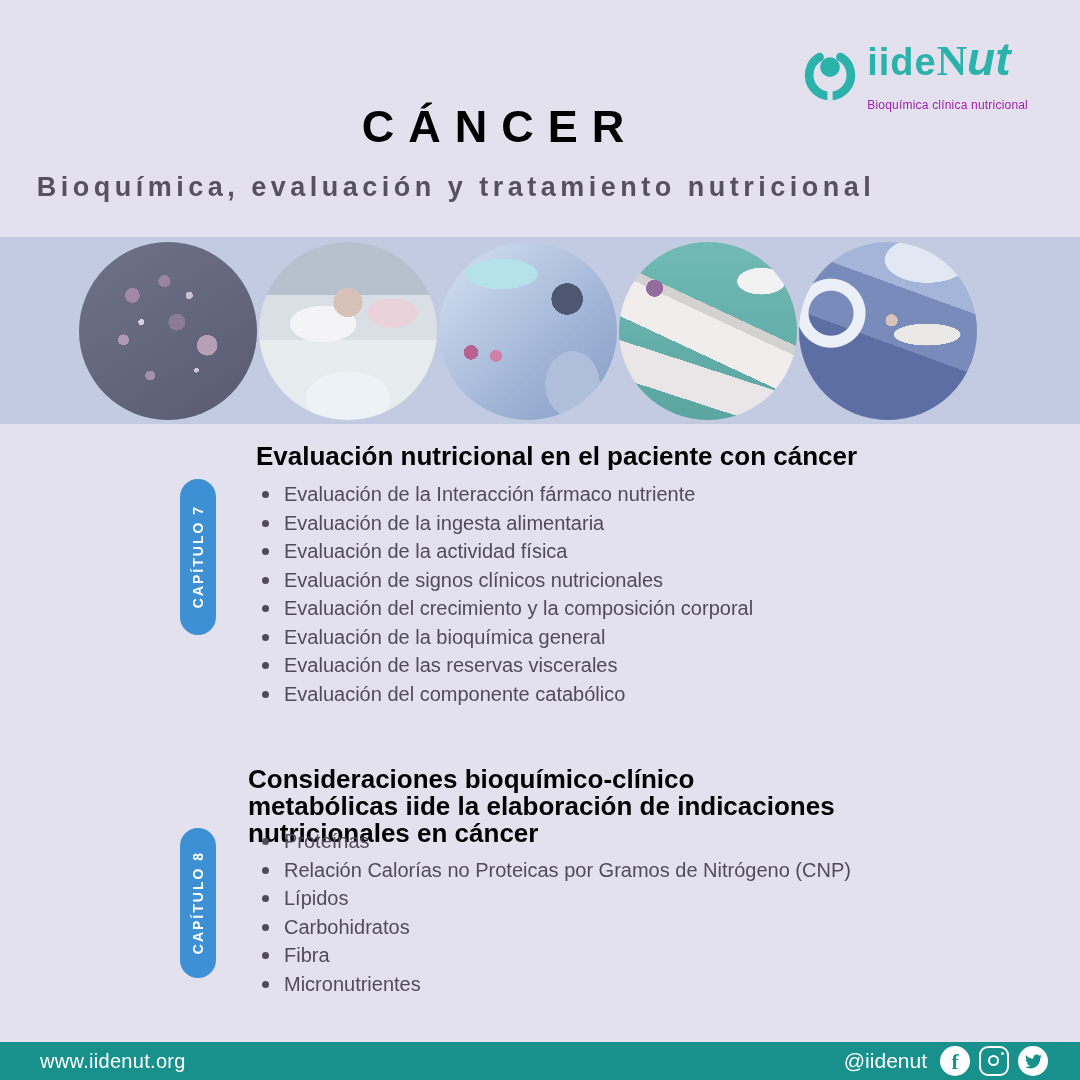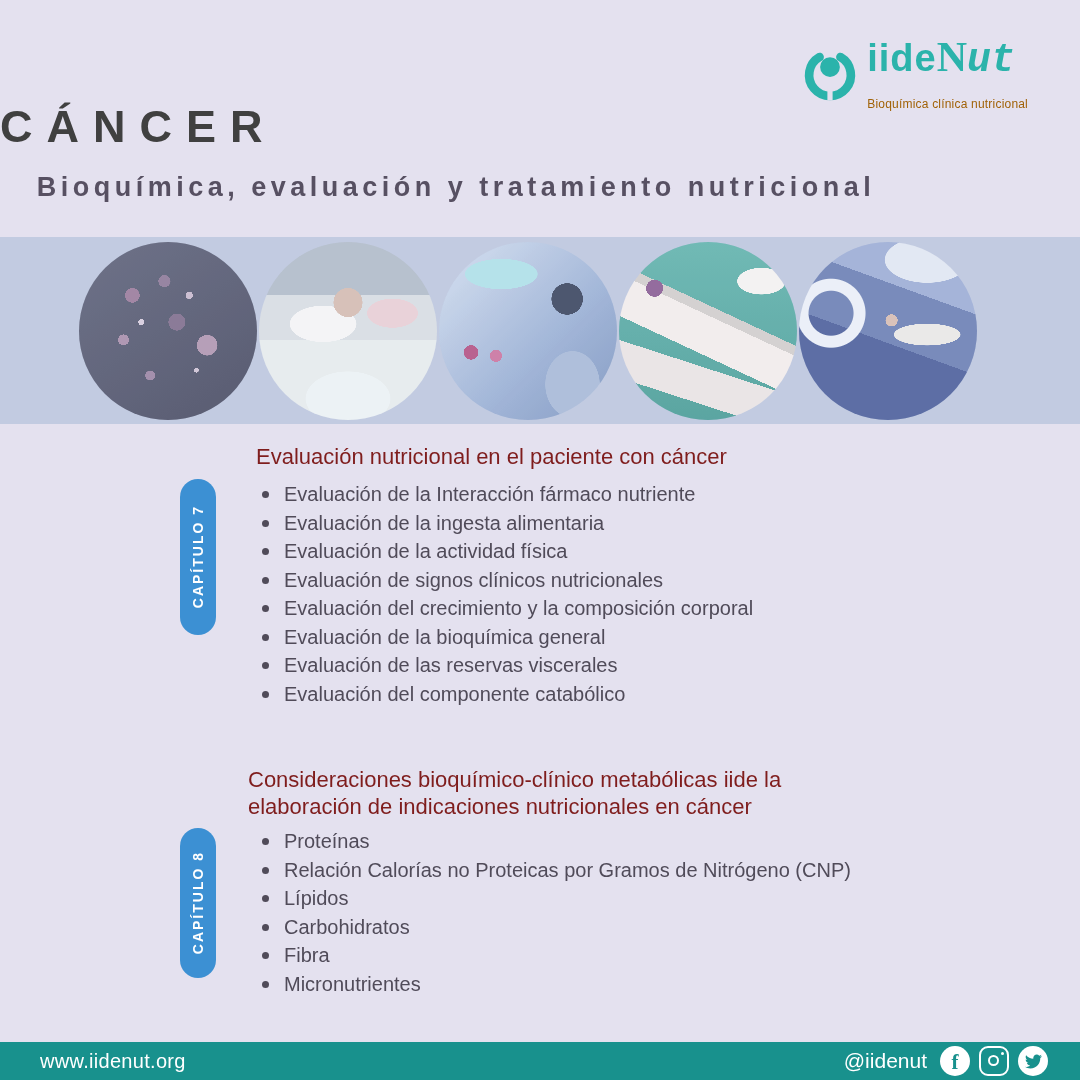--- a/index.html
+++ b/index.html
@@ -7,26 +7,26 @@
     position:relative; width:1080px; height:1080px; overflow:hidden;
     background:#e4e1ef;
     font-family:"Liberation Sans", sans-serif;
   }
   
   .logo{position:absolute; top:36px; right:52px; display:flex; align-items:center; gap:8px;}
   .logo svg{display:block;}
   .brand-line{display:flex; align-items:baseline; color:#2bb3ab; line-height:1;}
   .brand-iide{font-size:38px; font-weight:600; letter-spacing:1px;}
   .brand-n{font-family:"Liberation Serif", serif; font-size:42px; font-weight:700;}
-  .brand-ut{font-family:Liberation Mono, monospace; font-size:40px; font-weight:700; font-style:italic;}
-  .brand-tagline{font-size:12px; color:#a16207; margin-top:16px; letter-spacing:0.2px;}
+  .brand-ut{font-family:Liberation Sans, sans-serif; font-size:46px; font-weight:700; font-style:italic;}
+  .brand-tagline{font-size:12px; color:#a21caf; margin-top:16px; letter-spacing:0.2px;}
   
   .title{
-    position:absolute; top:101px; left:0; right:80px; 
-    font-size:45px; font-weight:700; letter-spacing:14px; color:#404040;
+    position:absolute; top:101px; left:0; right:80px; text-align:center;
+    font-size:45px; font-weight:700; letter-spacing:14px; color:#000000;
   }
   .subtitle{
     position:absolute; top:172px; left:0; width:912px; text-align:center;
     font-size:27px; font-weight:700; letter-spacing:4.5px; color:#575062; white-space:nowrap;
   }
   
   .band{
     position:absolute; top:237px; left:0; width:1080px; height:187px;
     background:#c2cbe1; display:flex; align-items:center; padding-left:79px; gap:2px; box-sizing:border-box;
   }
@@ -76,21 +76,21 @@
     position:absolute; left:180px; width:36px; background:#3c90d3; border-radius:18px;
     display:flex; align-items:center; justify-content:center;
   }
   .pill span{
     writing-mode:vertical-rl; transform:rotate(180deg);
     color:#ffffff; font-weight:700; font-size:14px; letter-spacing:2px; white-space:nowrap;
   }
   .pill-7{top:479px; height:156px;}
   .pill-8{top:828px; height:150px;}
   .sec-heading{
-    position:absolute; color:#7f1d1d; font-weight:400; font-size:22px; line-height:27px;
+    position:absolute; color:#000000; font-weight:700; font-size:26px; line-height:27px;
   }
   .h-7{left:256px; top:443px;}
   .h-8{left:248px; top:766px; width:600px;}
   ul.items{
     position:absolute; margin:0; padding:0; list-style:none;
   }
   ul.items li{
     position:relative; padding-left:28px; font-size:20px; color:#504b59; line-height:28.5px; white-space:nowrap;
   }
   ul.items li::before{

